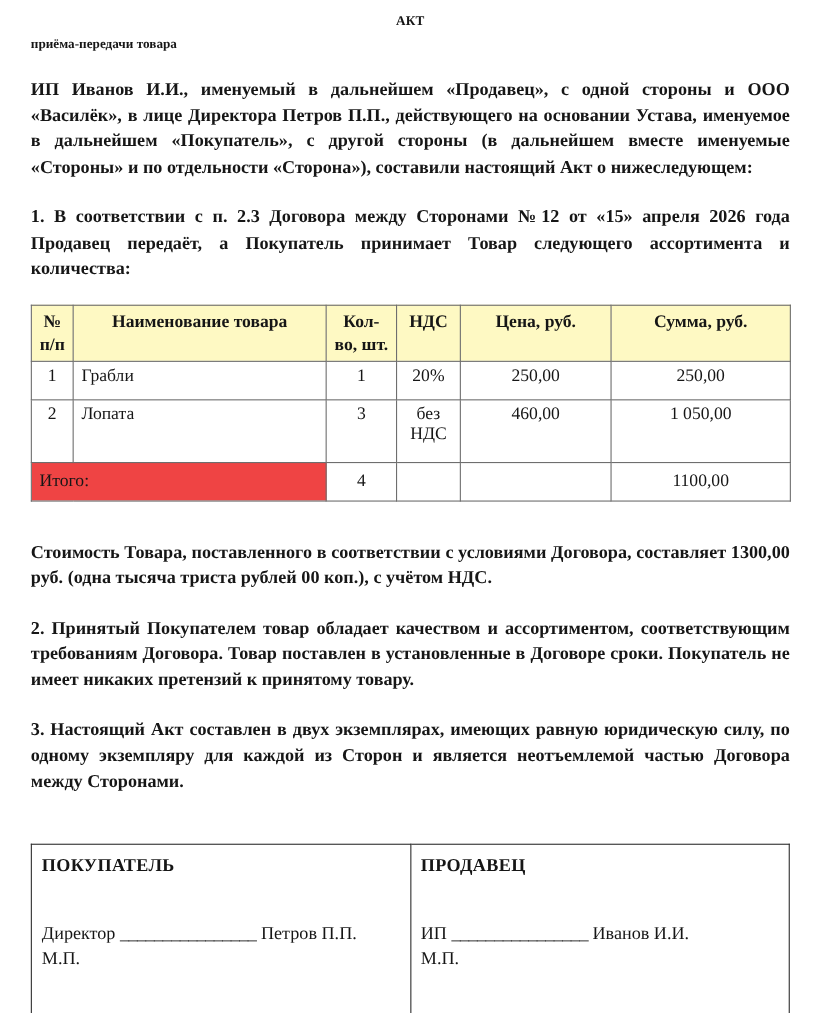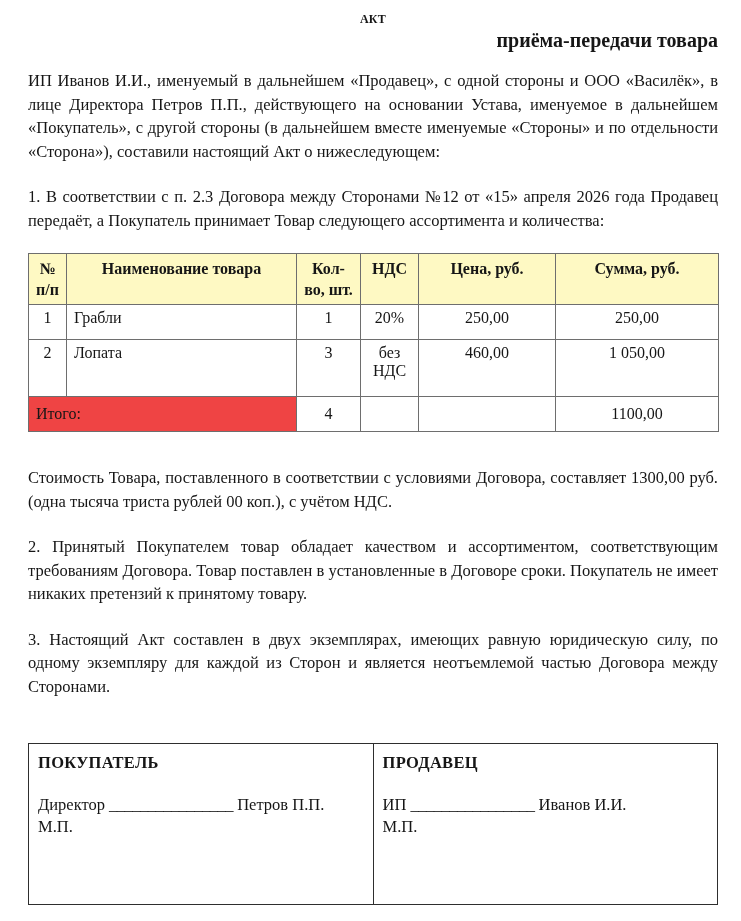--- a/index.html
+++ b/index.html
@@ -22,32 +22,33 @@
     position: relative;
   }
   .doc-title {
     text-align: center;
     font-weight: bold;
     font-size: 12px;
     line-height: 22px;
     letter-spacing: 0.2px;
   }
   .doc-subtitle {
-    text-align: right;
-    font-weight: bold;
-    font-size: 20px;
+    text-align: left;
+    font-weight: bold;
+    font-size: 12px;
     line-height: 21px;
     margin-bottom: 2px;
   }
   .para {
     font-size: 16.5px;
     line-height: 23.5px;
     text-align: justify;
     text-justify: inter-word;
     margin: 0;
+    font-weight: bold;
   }
   .para.intro { margin-top: 18px; }
   .para.clause1 { margin-top: 22px; }
   .para.cost { margin-top: 34px; }
   .para.clause2 { margin-top: 22px; }
   .para.clause3 { margin-top: 22px; }
 
   
   table.items {
     border-collapse: collapse;
@@ -118,21 +119,21 @@
     padding: 8px 9px 12px 9px;
     height: 140px;
   }
   .sign-head {
     font-weight: bold;
     font-size: 16.5px;
     line-height: 22px;
     letter-spacing: 0.3px;
   }
   .sign-body {
-    margin-top: 20px;
+    margin-top: 40px;
     line-height: 22px;
     white-space: normal;
   }
   .sign-line {
     letter-spacing: -0.5px;
   }
   .sign-mp { line-height: 22px; }
   .col-sign { width: 50%; }
 </style>
 </head>

